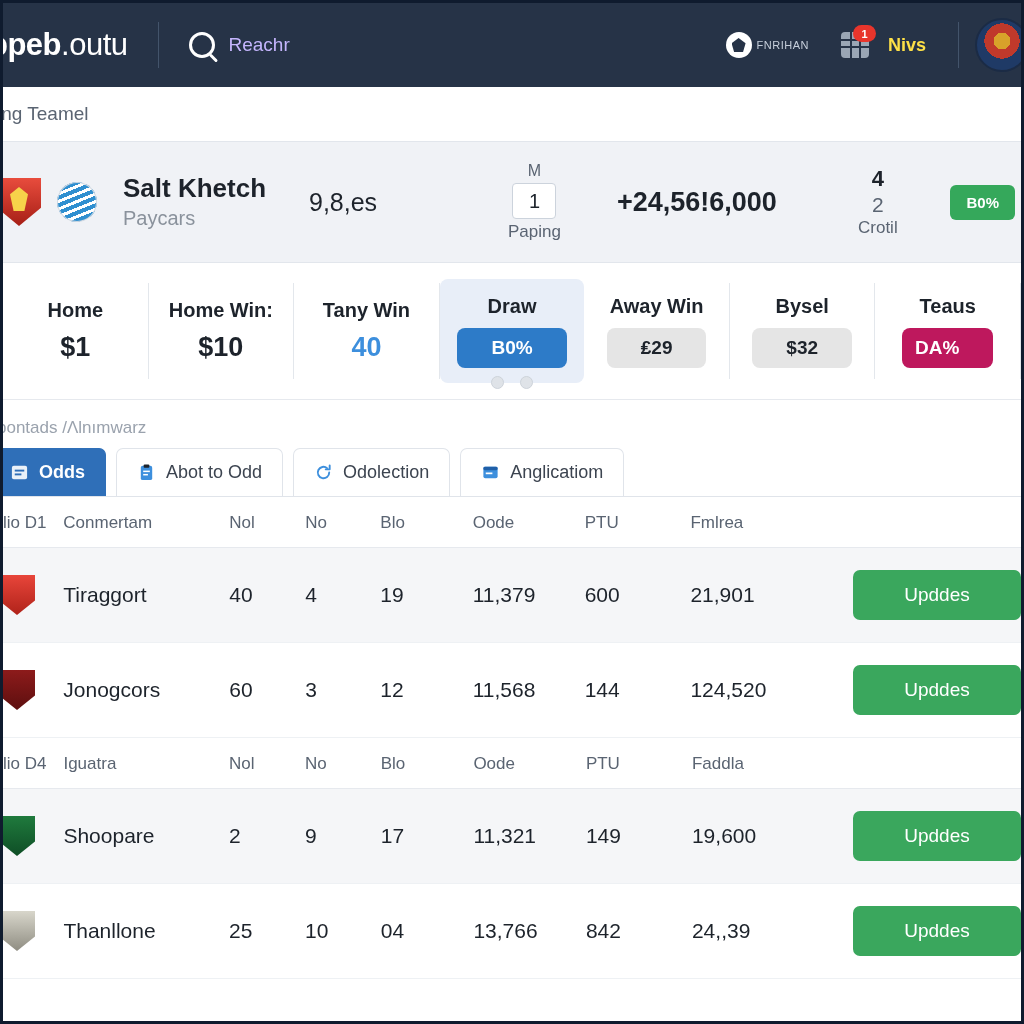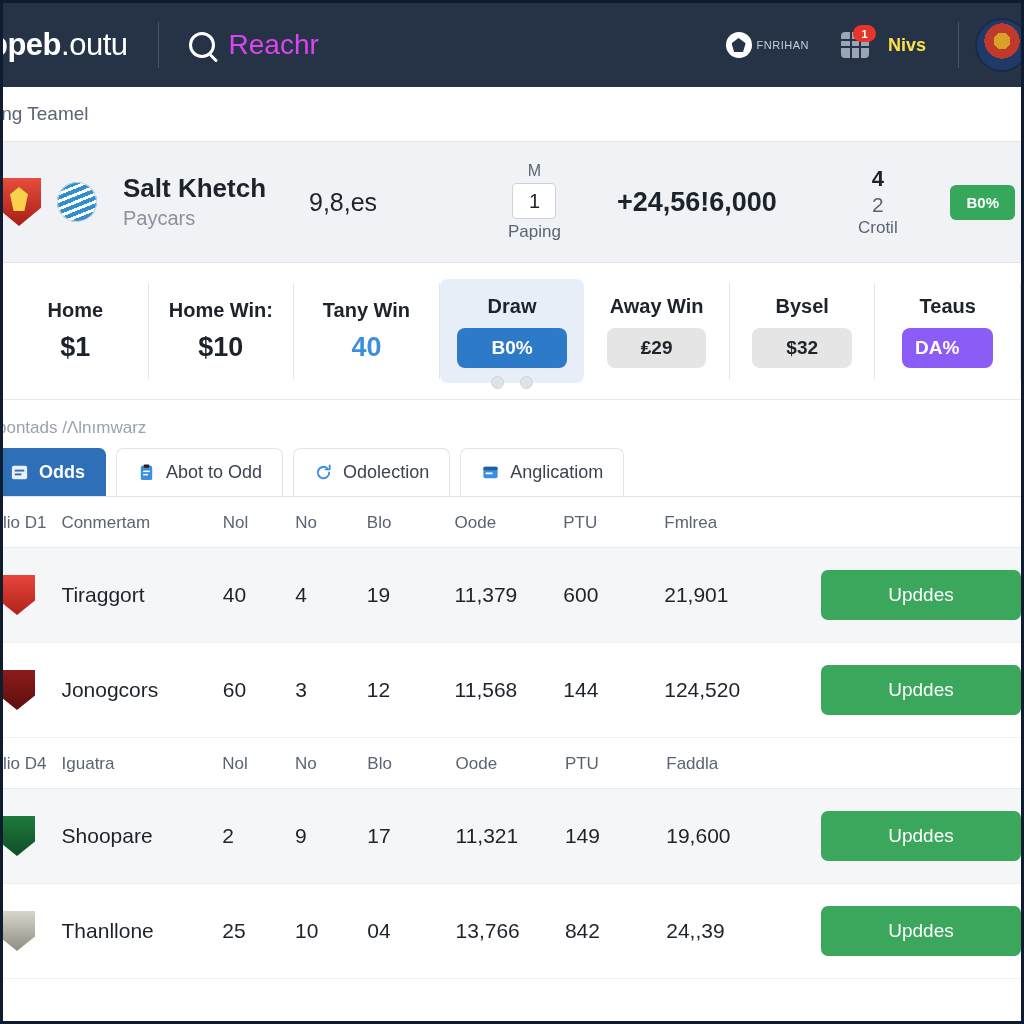--- a/index.html
+++ b/index.html
@@ -53,21 +53,21 @@
   .search-glyph::after {
     content: "";
     position: absolute;
     width: 3px; height: 10px;
     background: #ffffff;
     right: -3px; bottom: -8px;
     transform: rotate(-45deg);
     border-radius: 2px;
   }
   .search-text {
-    color: #d946ef; font-size: 28px;
+    color: #c4b5fd; font-size: 19px;
   }
   .nav-right {
     position: absolute;
     right: 0; top: 0; height: 84px;
     display: flex; align-items: center; gap: 0px;
   }
   .nav-item {
     display: flex; flex-direction: row;
     align-items: center; justify-content: center;
     gap: 5px; padding: 0 16px;
@@ -229,21 +229,21 @@
   .odd-val {
     font-size: 27px; font-weight: 700; color: #1d232b;
   }
   .odd-val.blue { color: #3d8fdd; }
   .odd-pill {
     font-size: 19px; font-weight: 700;
     padding: 9px 34px; border-radius: 8px;
     white-space: nowrap;
   }
   .odd-pill.gray { background: #e5e5e5; color: #1d232b; }
-  .odd-pill.green { background: #8b5cf6; color: #ffffff; padding-left: 13px; }
+  .odd-pill.green { background: #be185d; color: #ffffff; padding-left: 13px; }
   .odd-pill.blue { background: #2d7bc8; color: #ffffff; }
   .odd-cell.highlight {
     background: #e8eef8; border-radius: 8px; border-right: none;
     height: 104px;
   }
   .dots {
     position: absolute; left: 0; right: 0; bottom: 10px;
     display: flex; justify-content: center; gap: 16px;
   }
   .dot {
@@ -305,21 +305,21 @@
     width: 36px; height: 40px; margin-left: -4px;
     clip-path: polygon(0 0, 100% 0, 100% 64%, 50% 100%, 0 64%);
   }
   .bg-red   { background: linear-gradient(#e8453a, #b0231a); }
   .bg-maroon{ background: linear-gradient(#8d1b1b, #5d0f0f); }
   .bg-green { background: linear-gradient(#1f7a3d, #0f4e26); }
   .bg-gray  { background: linear-gradient(#d8d6cb, #8f8d82); }
   .upd-btn {
     background: #3aa75d; color: #ffffff;
     font-size: 19px; border: none; border-radius: 7px;
-    padding: 14px 0; width: 200px; cursor: pointer;
+    padding: 14px 0; width: 168px; cursor: pointer;
     display: block;
   }
   .nowrap { white-space: nowrap; }
 </style>
 </head>
 <body>
 
 <div id="app">
 
   <div class="topnav">

